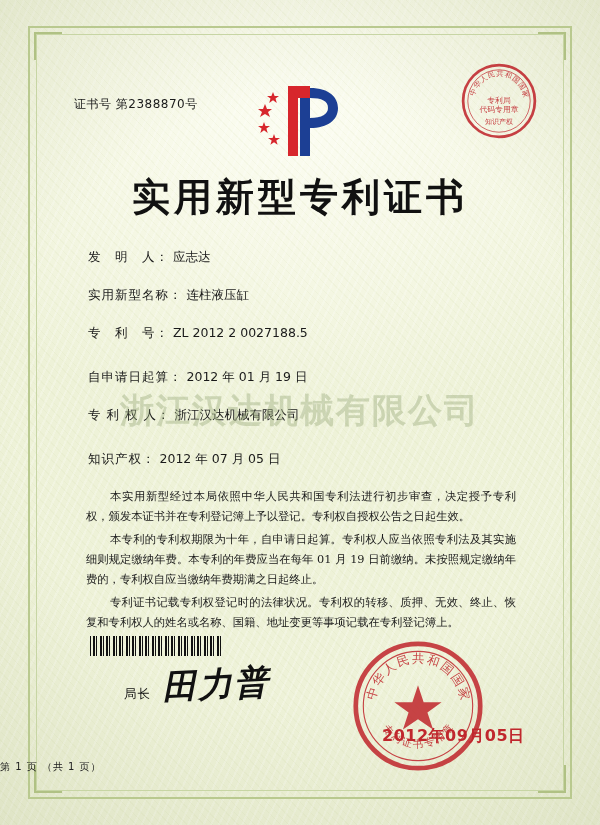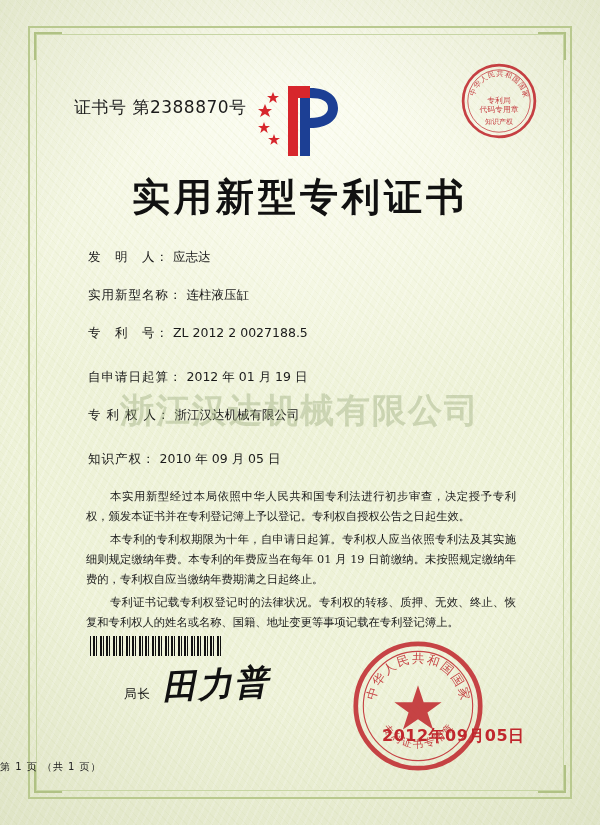--- a/index.html
+++ b/index.html
@@ -58,21 +58,21 @@
   .corner.tl { left: 34px; top: 32px; border-right: none; border-bottom: none; }
   .corner.tr { right: 34px; top: 32px; border-left: none; border-bottom: none; }
   .corner.bl { left: 34px; bottom: 32px; border-right: none; border-top: none; }
   .corner.br { right: 34px; bottom: 32px; border-left: none; border-top: none; }
 
   .cert-number {
     position: absolute;
     left: 74px;
     top: 96px;
     font-family: "DejaVu Sans", sans-serif;
-    font-size: 17px;
+    font-size: 12px;
     color: #1b1b1b;
     letter-spacing: 0.5px;
   }
 
   .emblem {
     position: absolute;
     left: 258px;
     top: 78px;
     width: 86px;
     height: 86px;
@@ -275,21 +275,21 @@
     <div class="field-row gap-big">
       <span class="field-label">专　利　号：</span><span class="field-value">ZL 2012 2 0027188.5</span>
     </div>
     <div class="field-row">
       <span class="field-label">自申请日起算：</span><span class="field-value">2012 年 01 月 19 日</span>
     </div>
     <div class="field-row gap-big">
       <span class="field-label">专 利 权 人：</span><span class="field-value">浙江汉达机械有限公司</span>
     </div>
     <div class="field-row">
-      <span class="field-label">知识产权：</span><span class="field-value">2010 年 09 月 05 日</span>
+      <span class="field-label">知识产权：</span><span class="field-value">2012 年 07 月 05 日</span>
     </div>
   </div>
 
   <div class="watermark">浙江汉达机械有限公司</div>
 
   <div class="body-text">
     <p>本实用新型经过本局依照中华人民共和国专利法进行初步审查，决定授予专利权，颁发本证书并在专利登记簿上予以登记。专利权自授权公告之日起生效。</p>
     <p>本专利的专利权期限为十年，自申请日起算。专利权人应当依照专利法及其实施细则规定缴纳年费。本专利的年费应当在每年 01 月 19 日前缴纳。未按照规定缴纳年费的，专利权自应当缴纳年费期满之日起终止。</p>
     <p>专利证书记载专利权登记时的法律状况。专利权的转移、质押、无效、终止、恢复和专利权人的姓名或名称、国籍、地址变更等事项记载在专利登记簿上。</p>
   </div>

